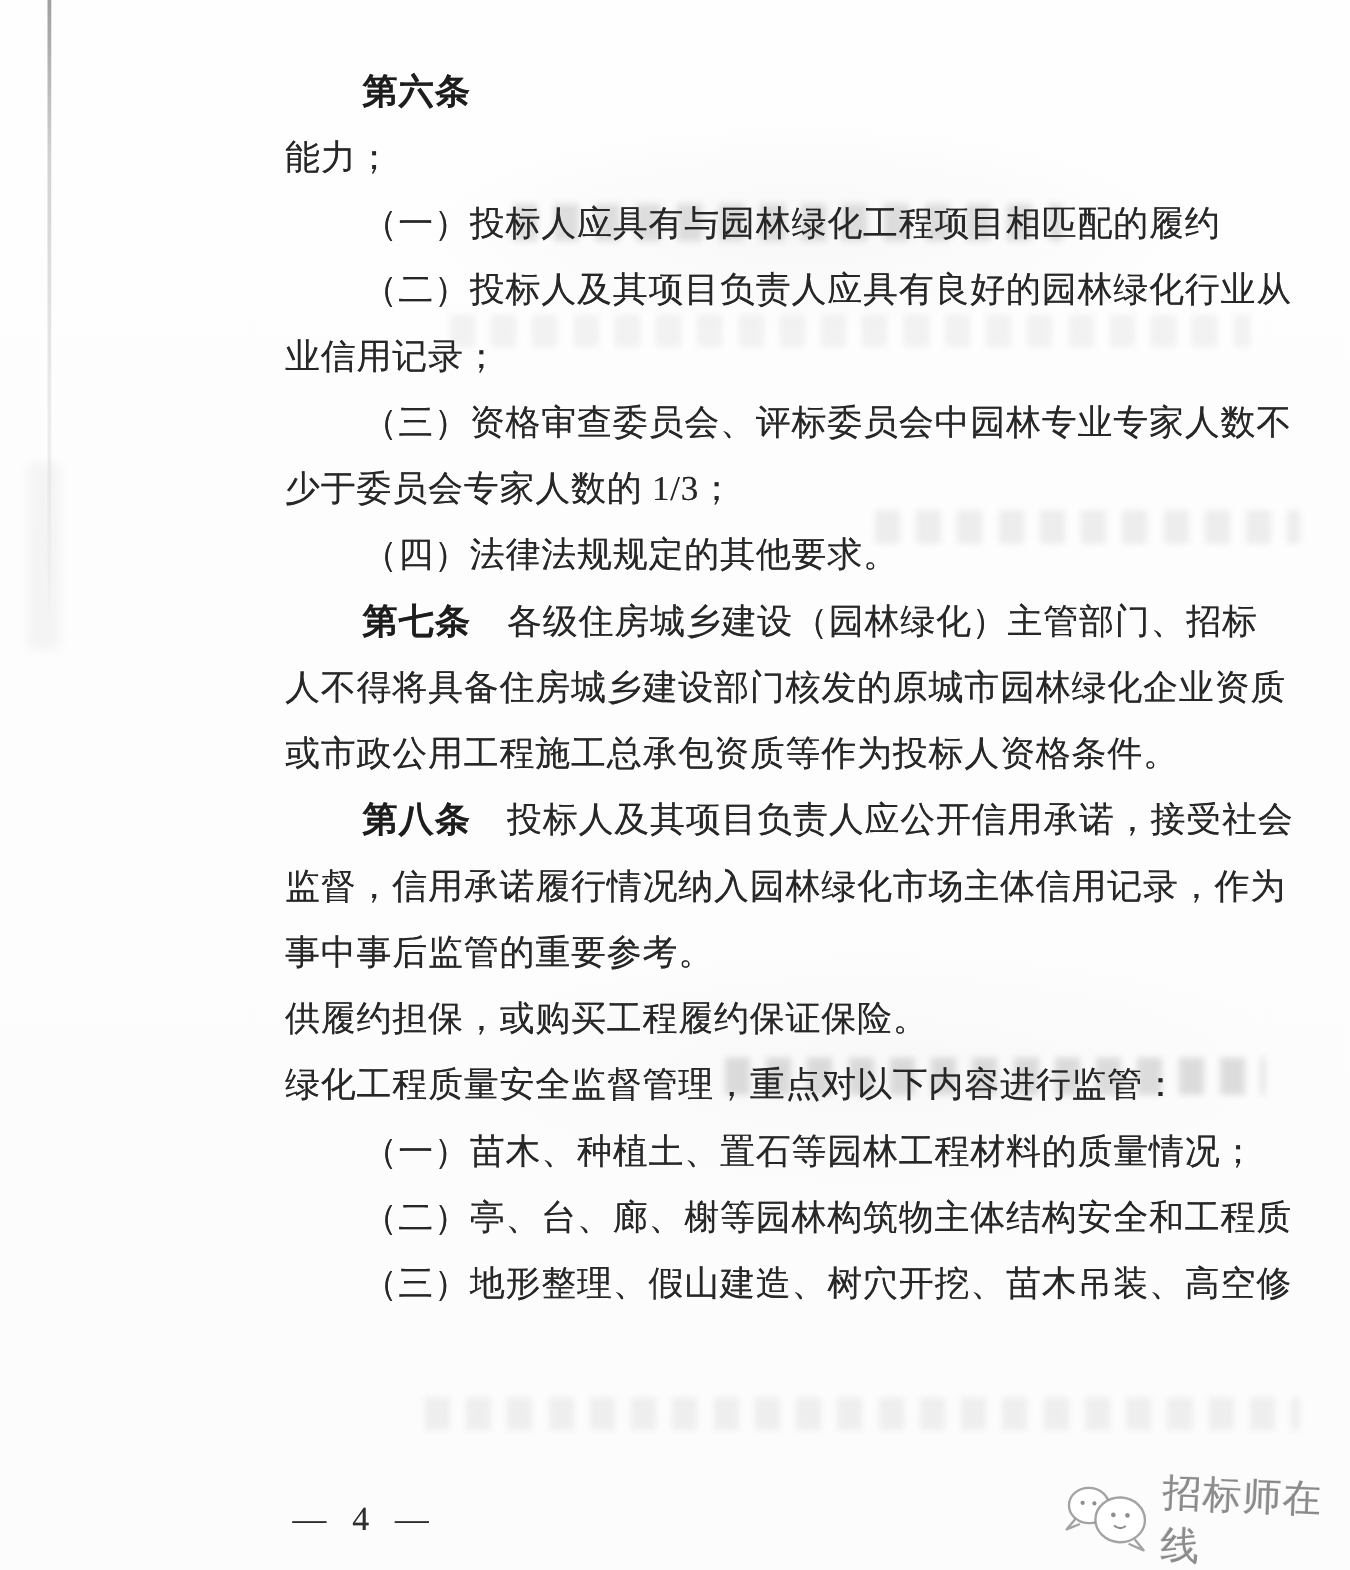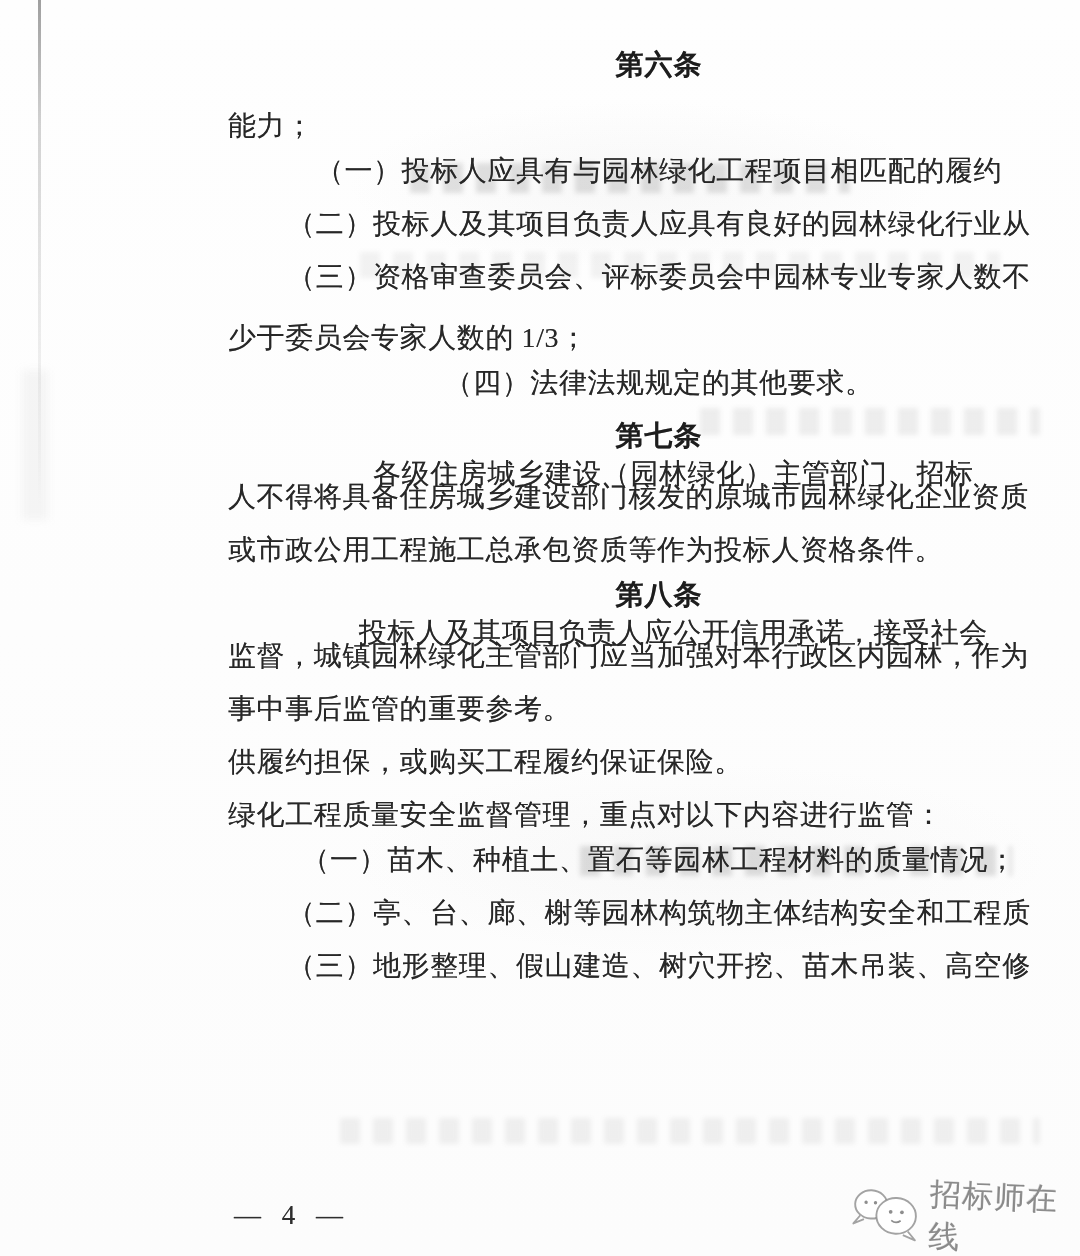--- a/index.html
+++ b/index.html
@@ -42,21 +42,21 @@
   
   .doc {
     position: absolute; left: 228px; top: 46px; width: 800px;
   }
   .line {
     height: 53px; display: flex; align-items: center;
     font-size: 28px; letter-spacing: 0.6px; color: #272727;
     white-space: nowrap;
     text-shadow: 0 0 0.5px rgba(20,20,20,0.55);
   }
-  .line.indent { padding-left: 62px; flex-direction: column; }
+  .line.indent { padding-left: 62px; }
   .seg-bold {
     font-family: "Liberation Sans", "DejaVu Sans", sans-serif;
     font-weight: 700; letter-spacing: 1px; color: #1d1d1d;
   }
   .pagenum {
     position: absolute; left: 234px; top: 1200px;
     font-size: 27px; letter-spacing: 7px; color: #2e2e2e;
     text-shadow: 0 0 0.5px rgba(20,20,20,0.5);
   }
   .watermark {
@@ -89,20 +89,23 @@
       </div>
       <div class="line">
         <span>能力；</span>
       </div>
       <div class="line indent">
         <span>（一）投标人应具有与园林绿化工程项目相匹配的履约</span>
       </div>
       <div class="line indent">
         <span>（二）投标人及其项目负责人应具有良好的园林绿化行业从</span>
       </div>
+      <div class="line">
+        <span>业信用记录；</span>
+      </div>
       <div class="line indent">
         <span>（三）资格审查委员会、评标委员会中园林专业专家人数不</span>
       </div>
       <div class="line">
         <span>少于委员会专家人数的 1/3；</span>
       </div>
       <div class="line indent">
         <span>（四）法律法规规定的其他要求。</span>
       </div>
       <div class="line indent">
@@ -113,21 +116,21 @@
         <span>人不得将具备住房城乡建设部门核发的原城市园林绿化企业资质</span>
       </div>
       <div class="line">
         <span>或市政公用工程施工总承包资质等作为投标人资格条件。</span>
       </div>
       <div class="line indent">
         <span class="seg-bold">第八条</span>
         <span>　投标人及其项目负责人应公开信用承诺，接受社会</span>
       </div>
       <div class="line">
-        <span>监督，城镇园林绿化主管部门应当加强对本行政区内园林，作为</span>
+        <span>监督，信用承诺履行情况纳入园林绿化市场主体信用记录，作为</span>
       </div>
       <div class="line">
         <span>事中事后监管的重要参考。</span>
       </div>
       <div class="line">
         <span>供履约担保，或购买工程履约保证保险。</span>
       </div>
       <div class="line">
         <span>绿化工程质量安全监督管理，重点对以下内容进行监管：</span>
       </div>

